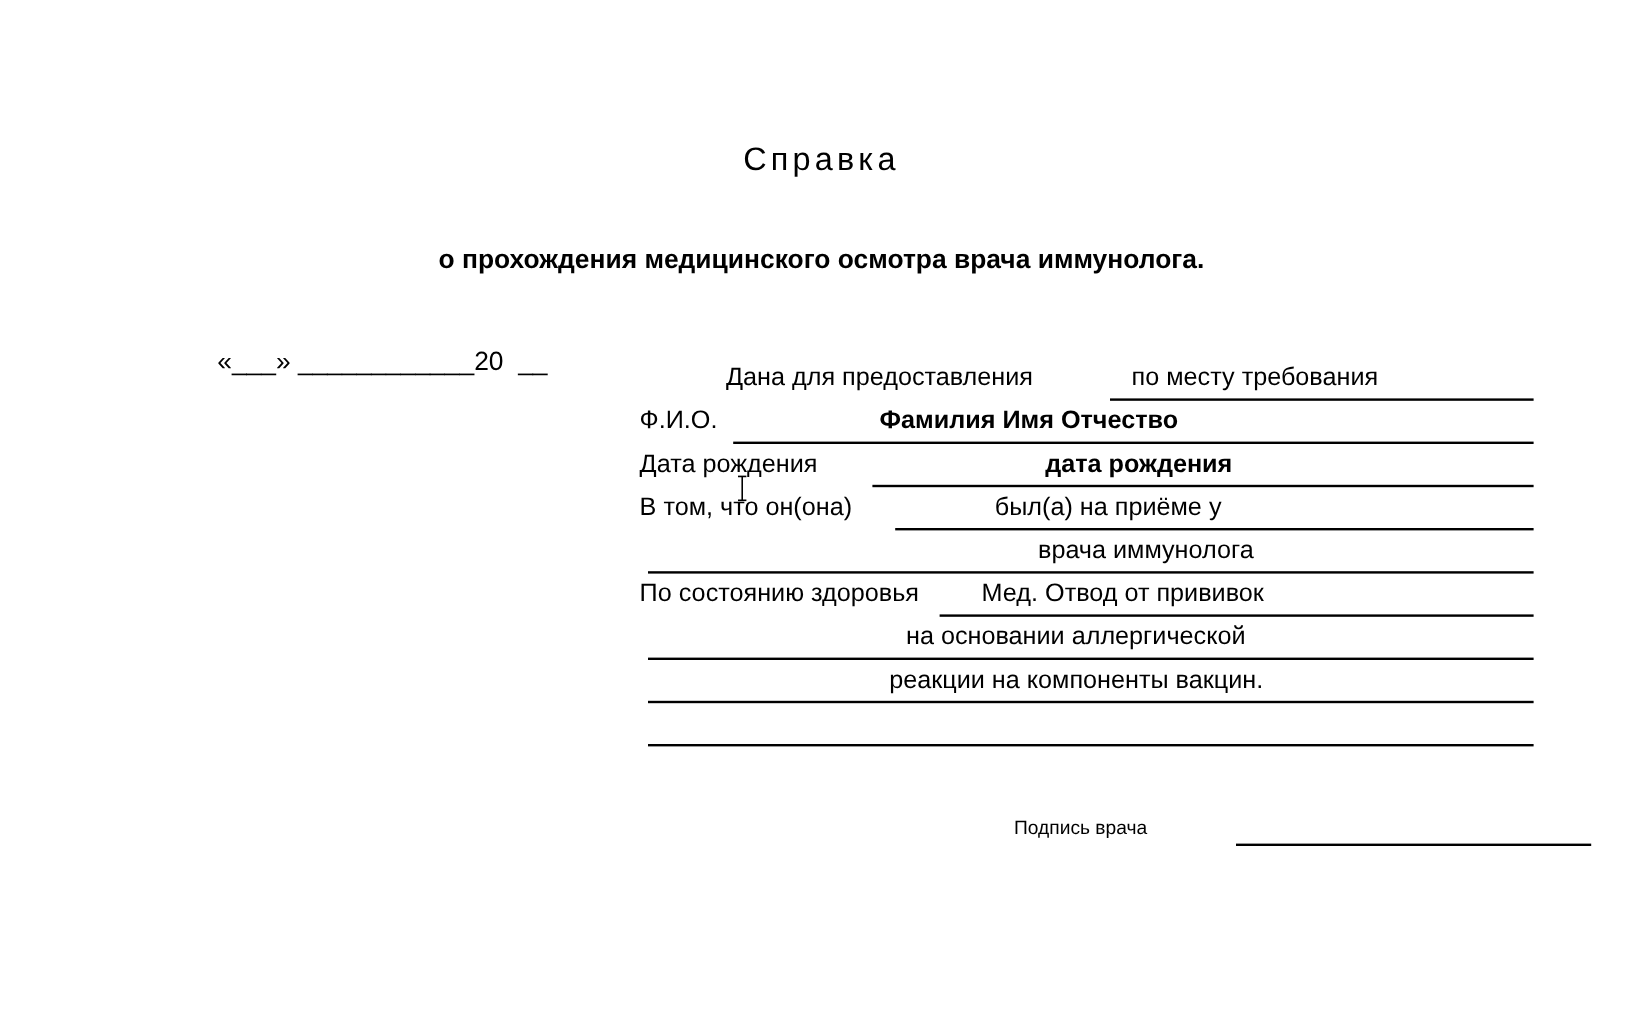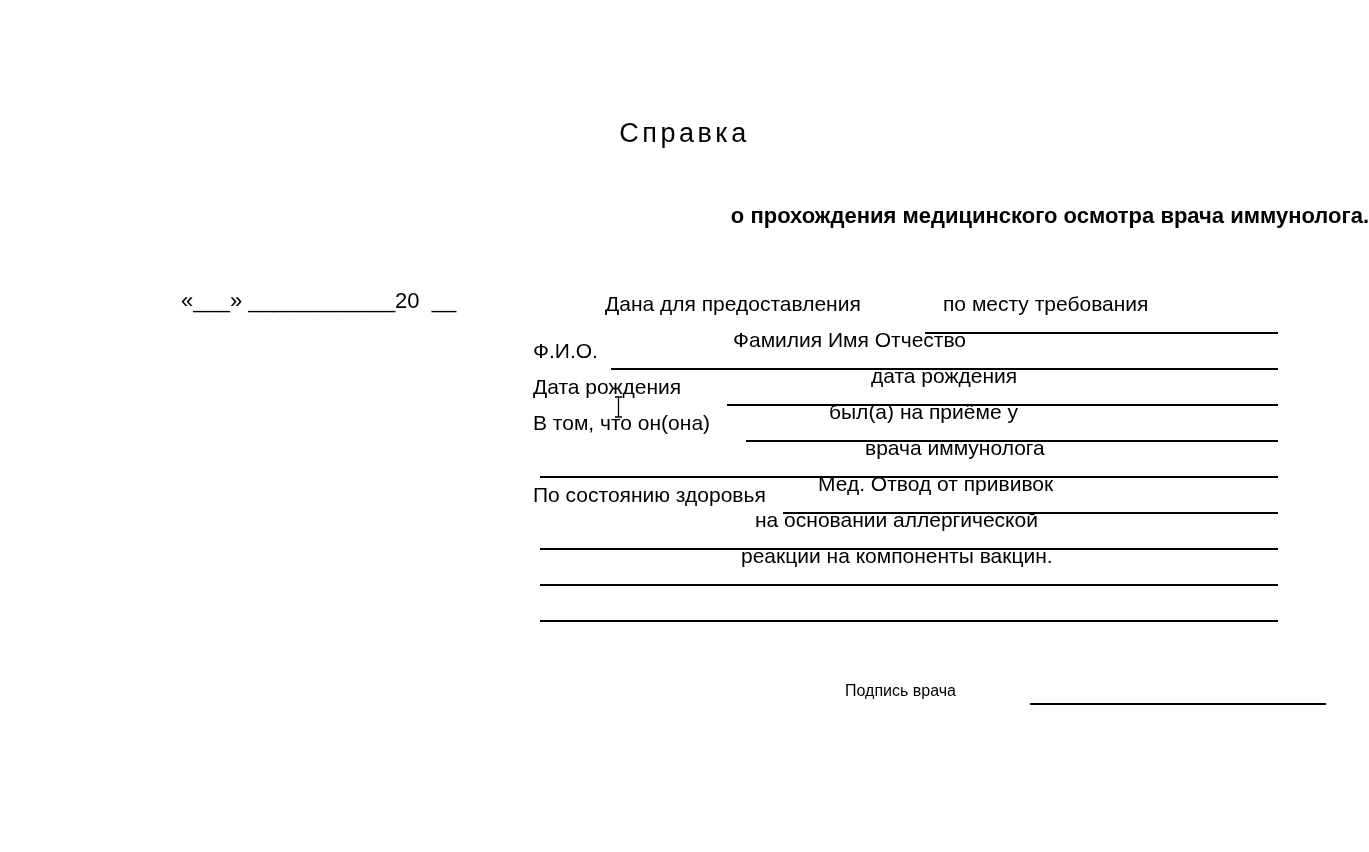--- a/index.html
+++ b/index.html
@@ -35,21 +35,21 @@
     letter-spacing: 3.5px;
     line-height: 40px;
     white-space: pre;
   }
 
   .doc-subtitle {
     position: absolute;
     left: 0;
     top: 201px;
     width: 1369px;
-    text-align: right;
+    text-align: center;
     font-size: 22px;
     font-weight: 700;
     line-height: 30px;
     white-space: pre;
   }
 
   
   .date-line {
     position: absolute;
     left: 181px;
@@ -87,34 +87,34 @@
   .rule.full {
     left: 7px;
     right: 0;
   }
   .rule.from-label {
     right: 0;
   }
 
   .row-text {
     position: absolute;
-    bottom: 16px;
+    bottom: 5px;
     white-space: pre;
   }
 
   .label {
     position: absolute;
     left: 0;
     bottom: 5px;
     white-space: pre;
     margin-top: 20px;
   }
 
   .val-bold {
-    font-weight: 400;
+    font-weight: 700;
   }
 
   
   .signature {
     position: absolute;
     left: 845px;
     top: 676px;
     font-size: 16px;
     font-weight: 400;
     line-height: 30px;

